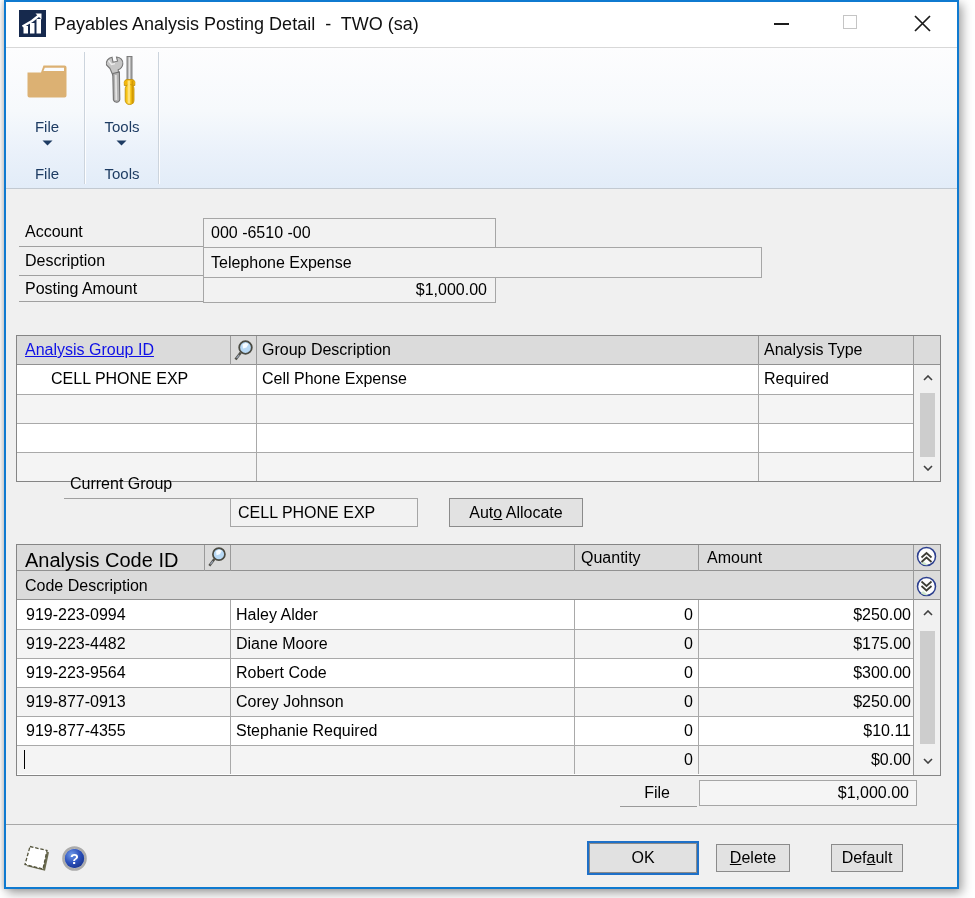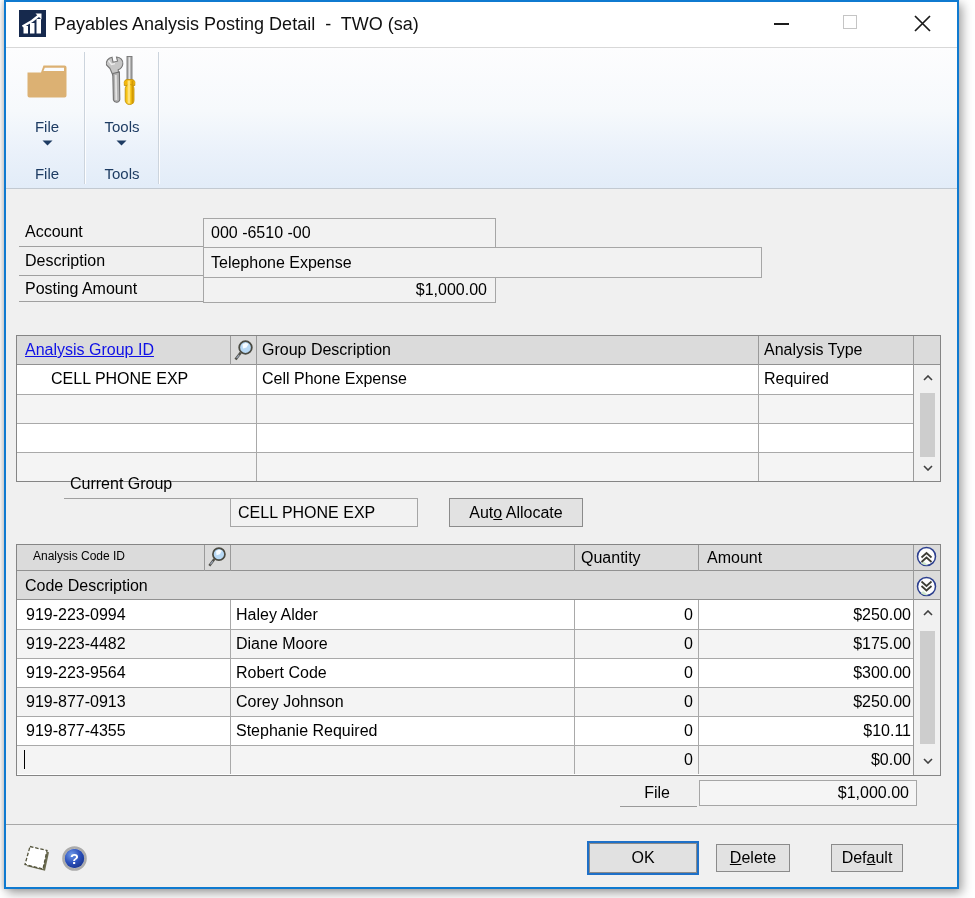--- a/index.html
+++ b/index.html
@@ -151,21 +151,21 @@
   <div class="fbox" style="left:224px; top:496px; width:188px; height:29px;">
       <span class="v" style="left:7px;">CELL PHONE EXP</span>
     </div>
   <div class="btn" style="left:443px; top:496px; width:134px; height:29px;">
       <span class="t">Aut<u>o</u> Allocate</span>
     </div>
 
   <div class="grid" style="top:542px; width:925px; height:232px;">
 
     <div class="abs" style="left:0; top:0; width:923px; height:26px; background:#dbdbdb; border-bottom:1px solid #919191;">
-      <span class="abs" style="left:16px; top:4px; font-size:12px;">Analysis Code ID</span>
+      <span class="abs" style="left:8px; top:4px; font-size:20px;">Analysis Code ID</span>
       <div class="vline" style="left:187px; top:0; height:26px; background:#9a9a9a;"></div>
       <svg class="abs" style="left:189px; top:1px;" width="22" height="24" viewBox="0 0 23 25">
           <use href="#mag"></use>
         </svg>
       <div class="vline" style="left:213px; top:0; height:26px; background:#9a9a9a;"></div>
       <span class="abs" style="left:221px; top:4px; font-size:16px;margin-top:28px;">Posting Description</span>
       <div class="vline" style="left:557px; top:0; height:26px; background:#9a9a9a;"></div>
       <span class="abs" style="left:564px; top:4px; font-size:16px;">Quantity</span>
       <div class="vline" style="left:681px; top:0; height:26px; background:#9a9a9a;"></div>
       <span class="abs" style="left:690px; top:4px; font-size:16px;">Amount</span>

